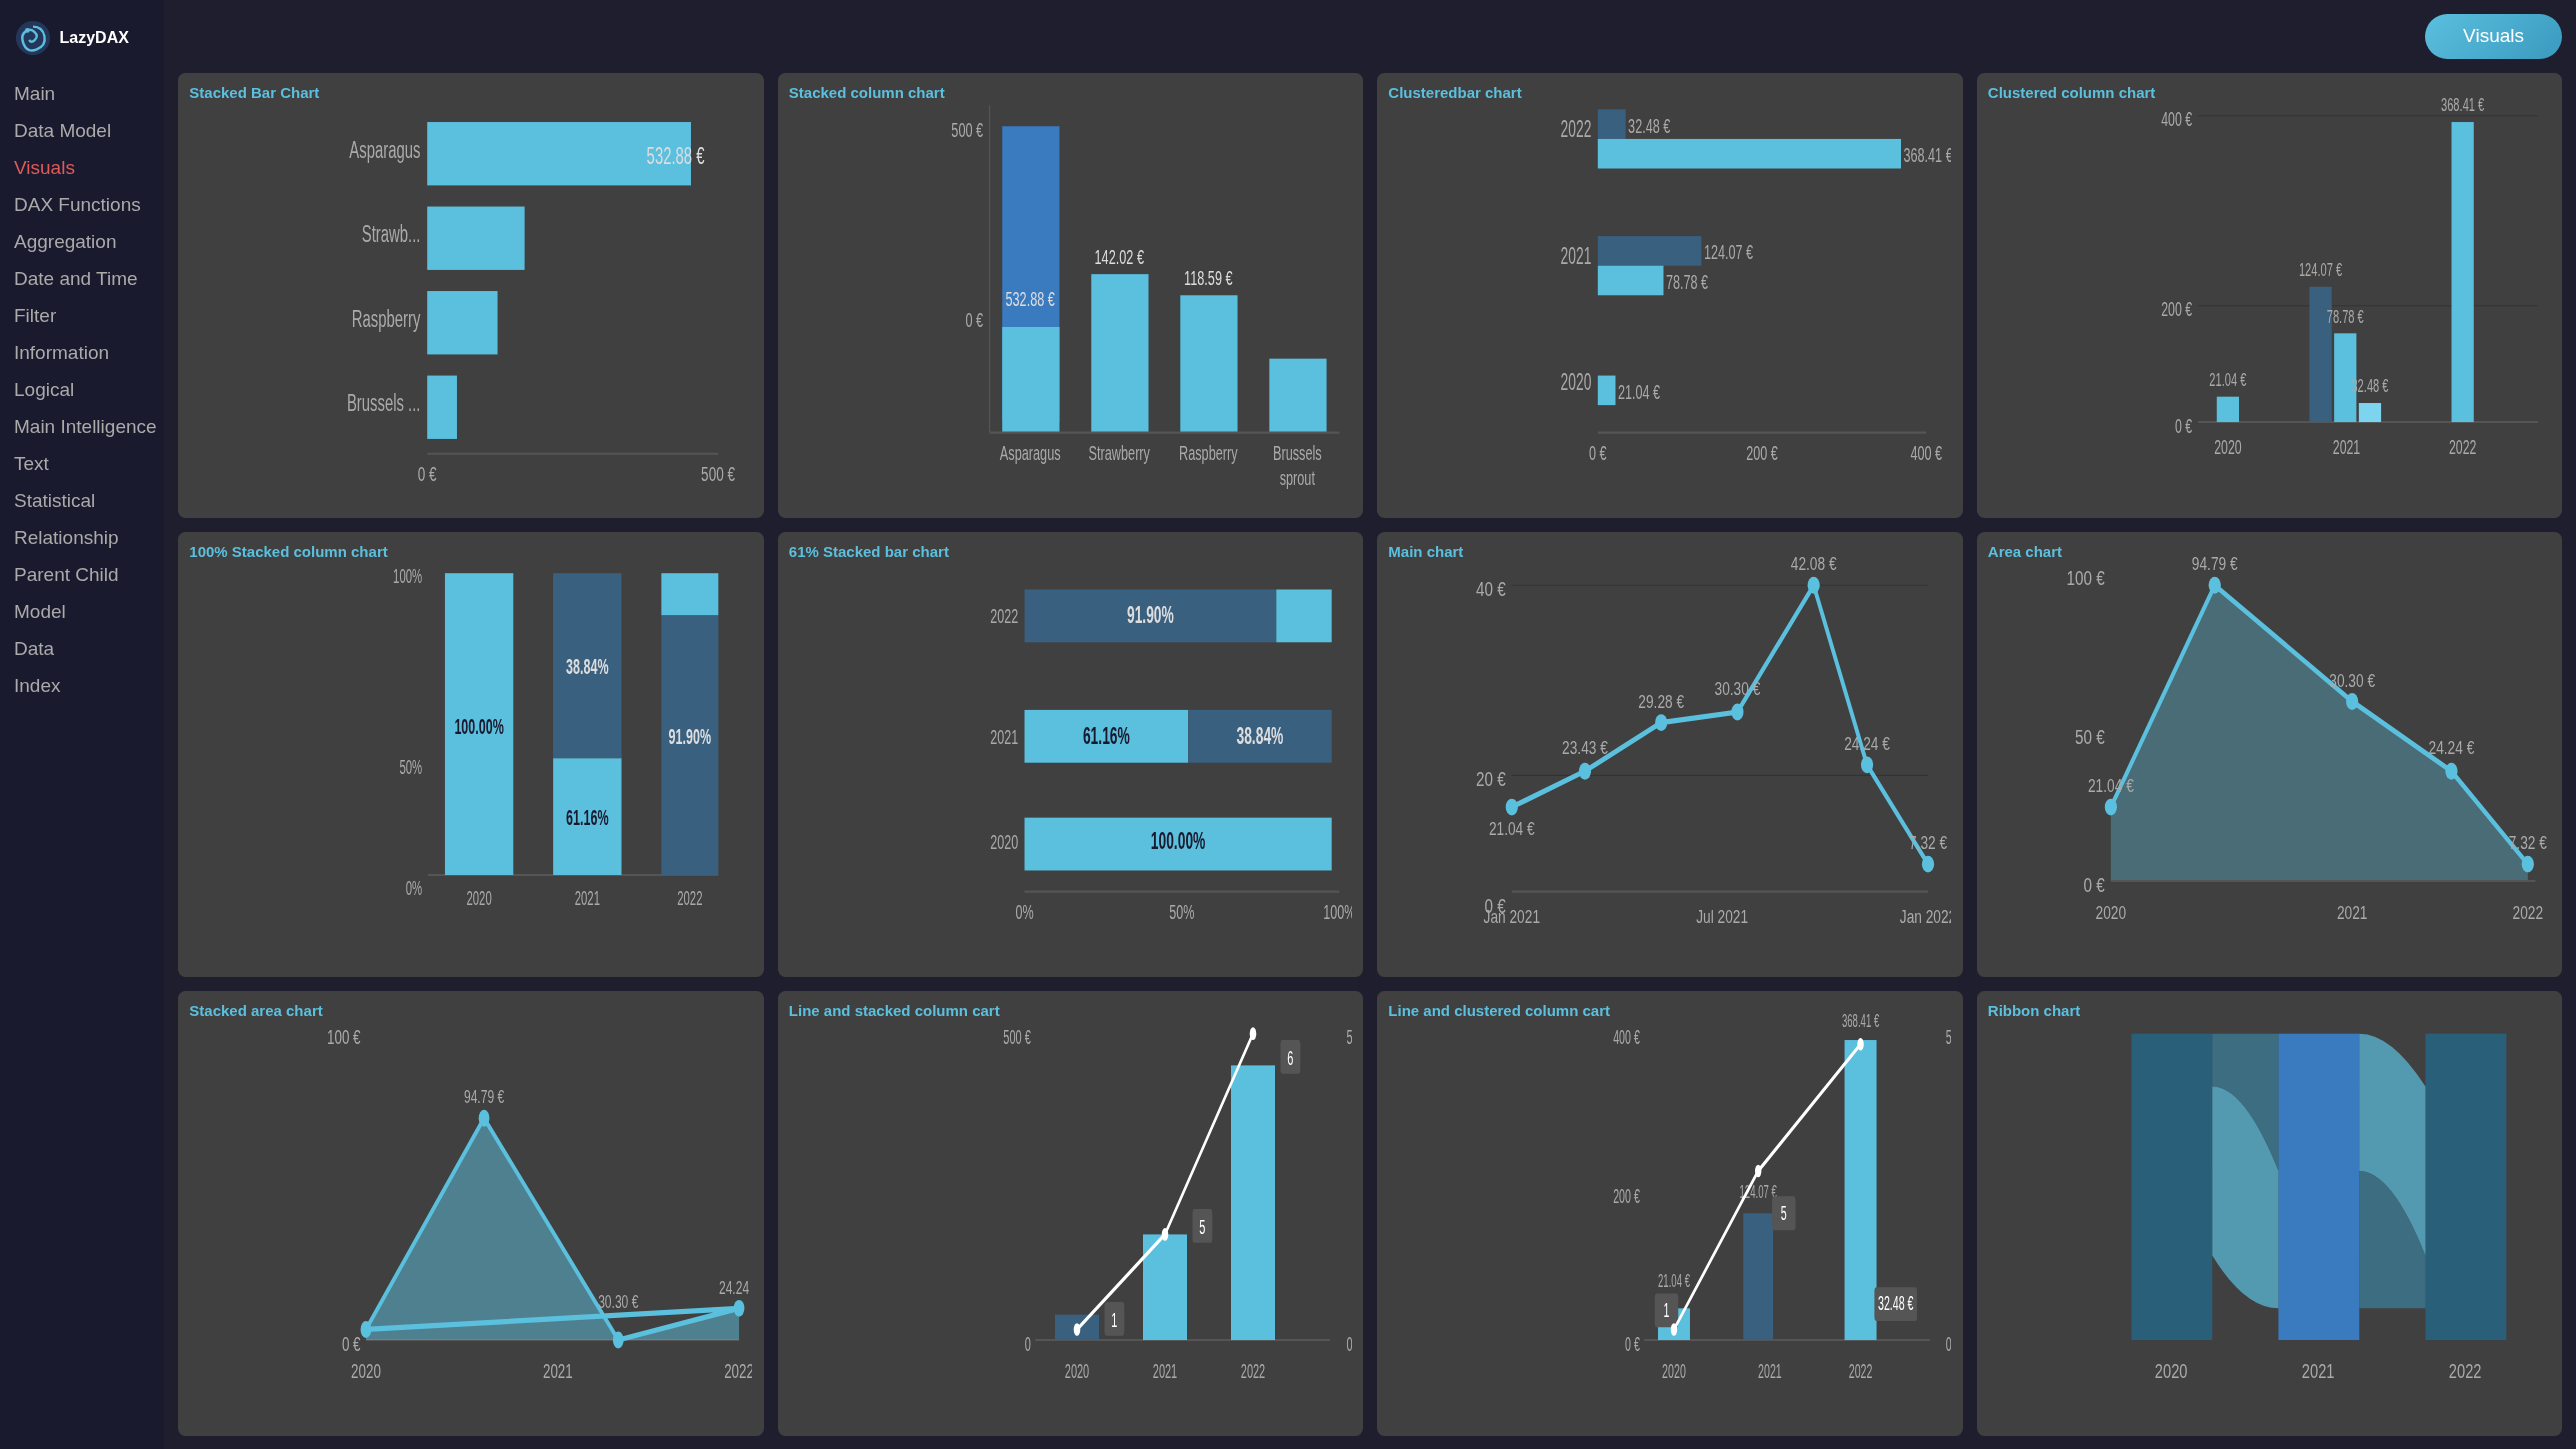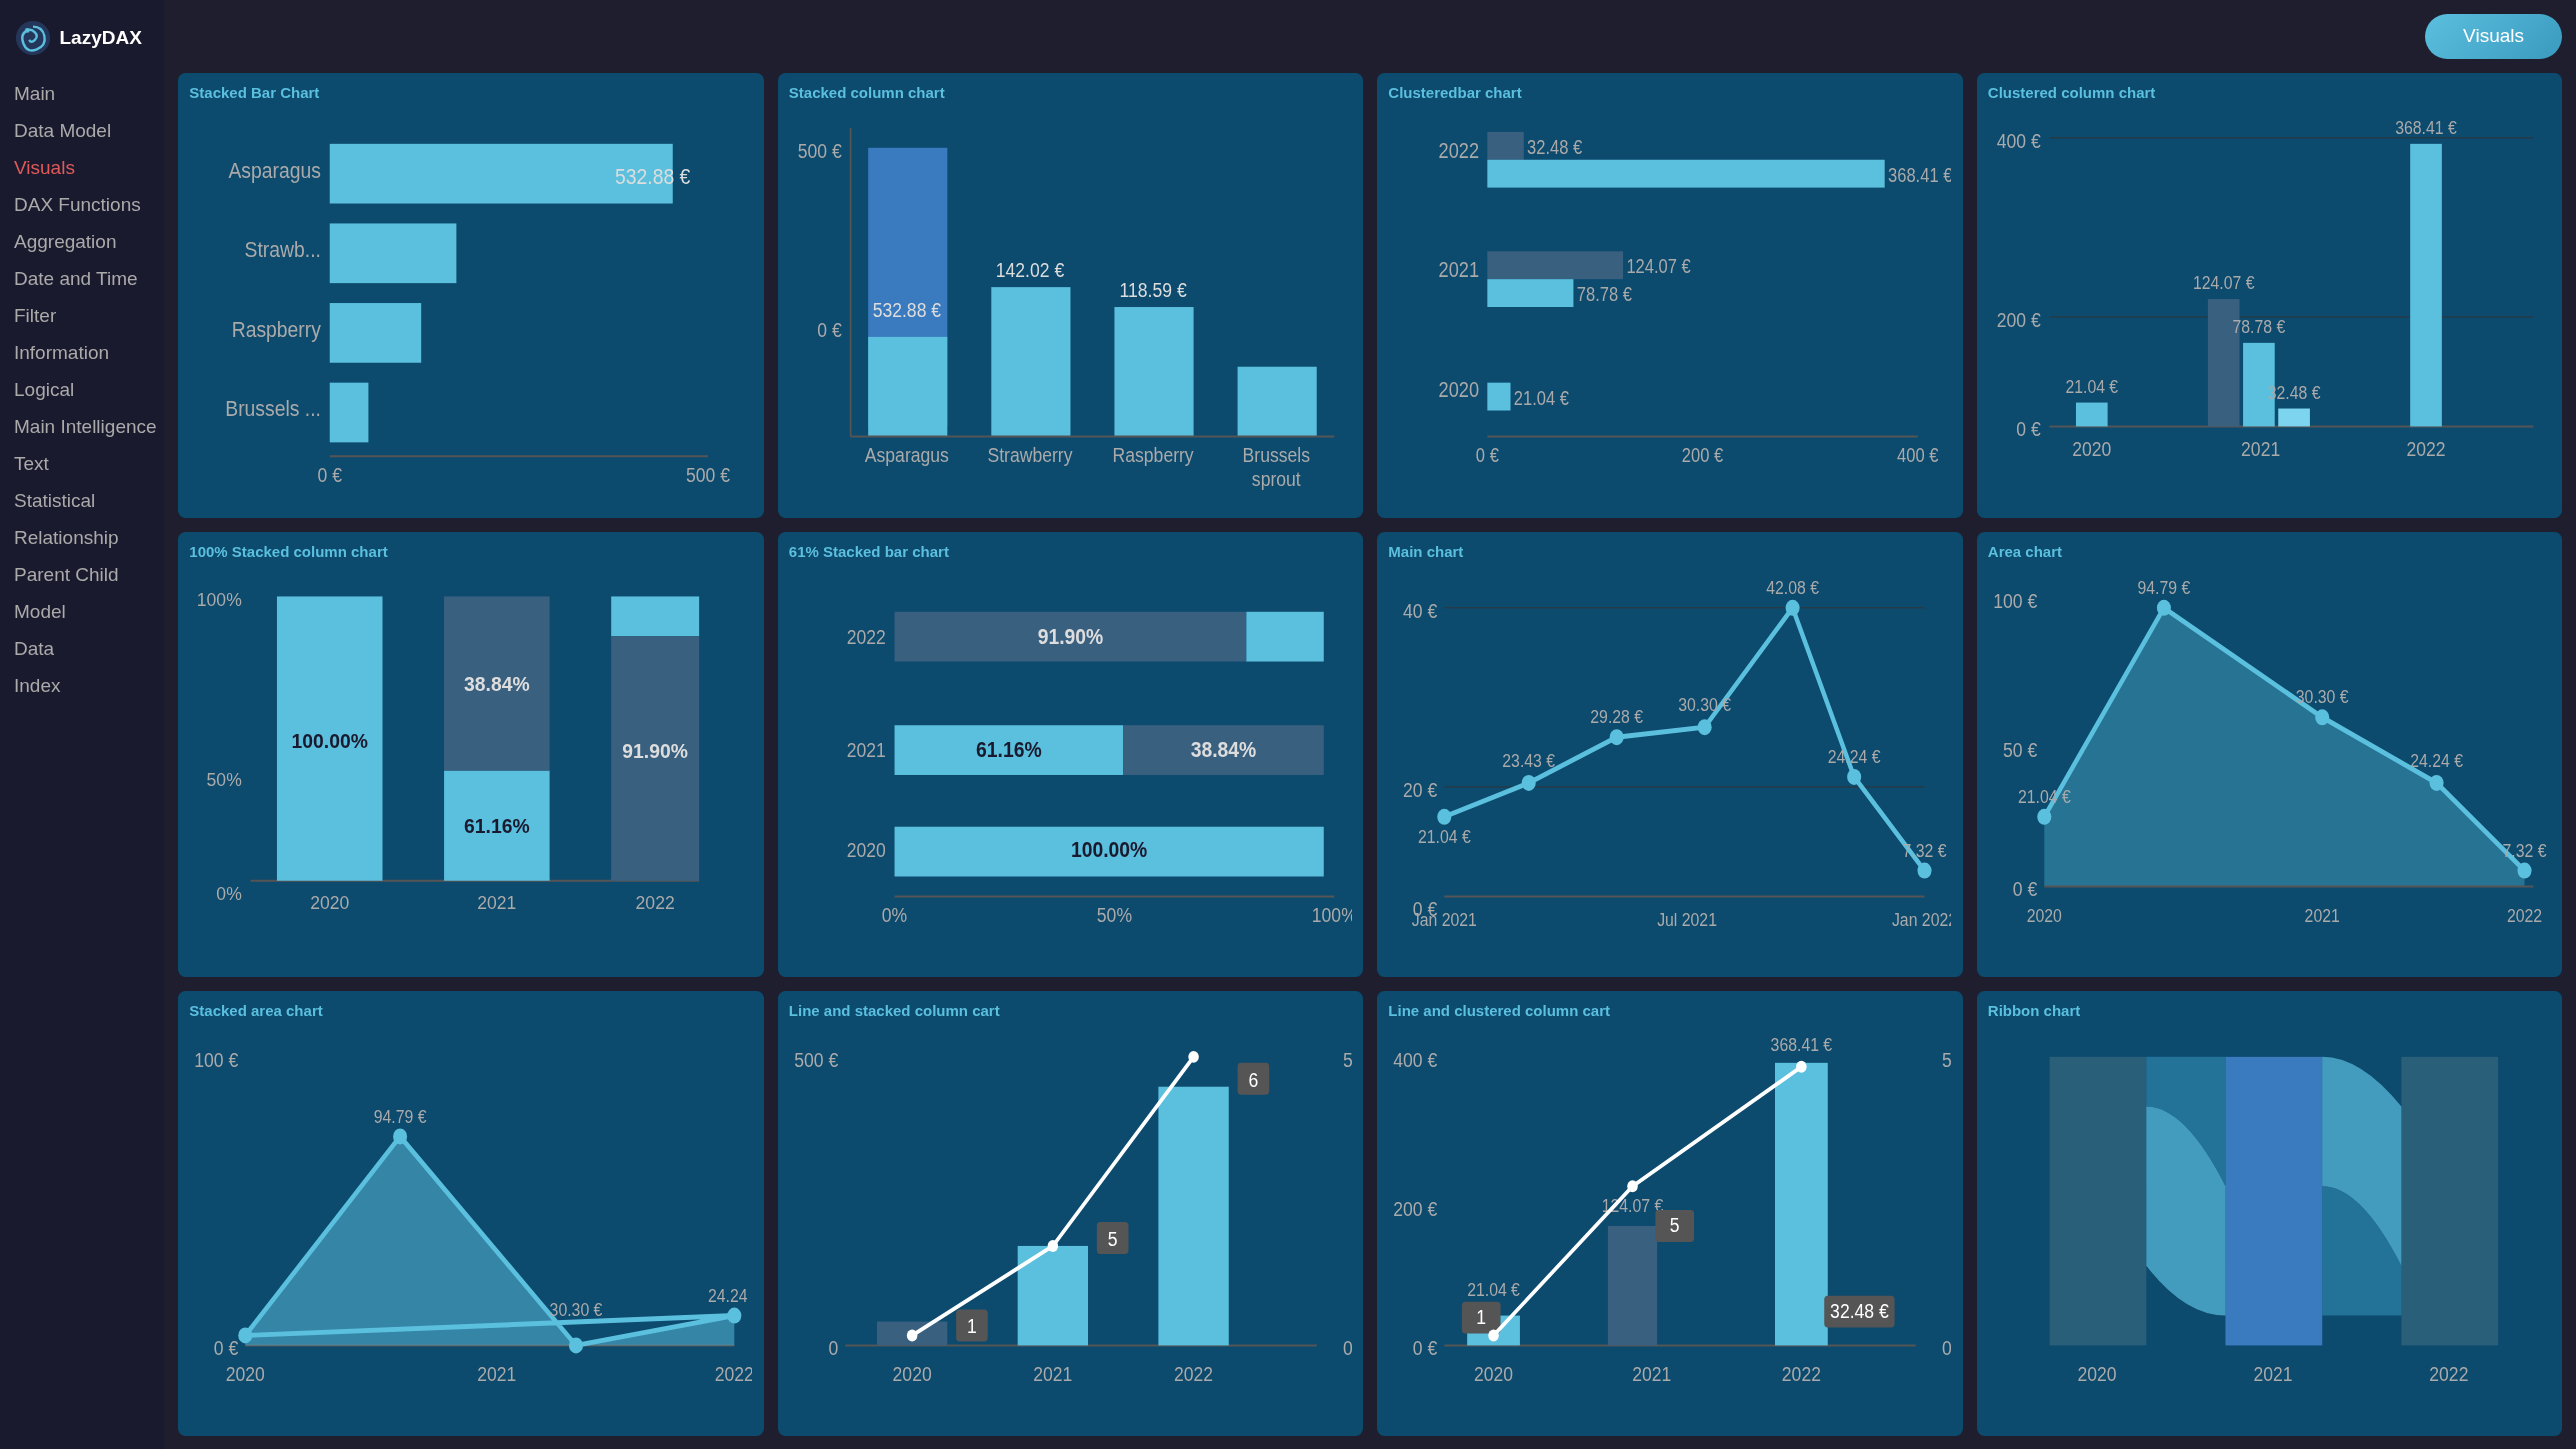--- a/index.html
+++ b/index.html
@@ -28,21 +28,21 @@
       align-items: center;
       padding: 9.4px 14px 19px 14px;
     }
     .sidebar-logo-icon {
       width: 38px;
       height: 38px;
       margin-right: 7.5px;
     }
     .sidebar-logo-text {
       color: #fff;
-      font-size: 19px;
+      font-size: 16px;
       font-weight: bold;
     }
     .sidebar-item {
       padding: 7.5px 14px;
       cursor: pointer;
       color: #aaa;
       font-size: 19px;
       white-space: nowrap;
     }
     .sidebar-item.active { color: #e05a5a; }
@@ -76,26 +76,25 @@
     }
 
     
     .charts-row {
       display: flex;
       gap: 14px;
       flex: 1;
     }
 
     .chart-card {
-      background: #0c4a6e;
+      background: #404040;
       border-radius: 7.5px;
       padding: 11.3px;
       flex: 1;
       display: flex;
-      flex-direction: column;
       overflow: hidden;
     }
     .chart-title {
       color: #5bbfde;
       font-size: 15px;
       font-weight: 600;
       margin-bottom: 7.5px;
     }
     .chart-area {
       flex: 1;

